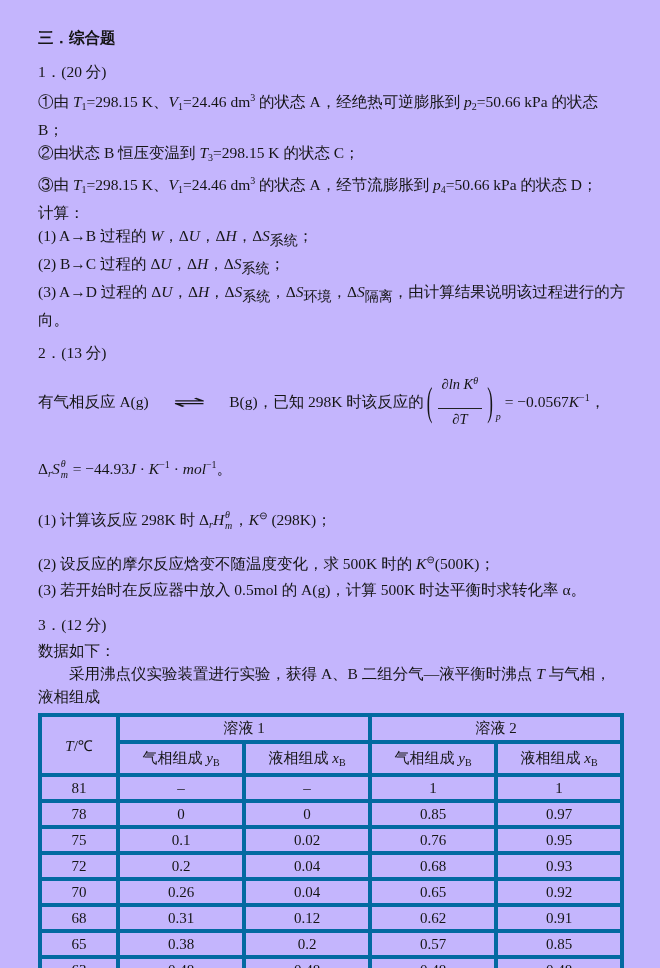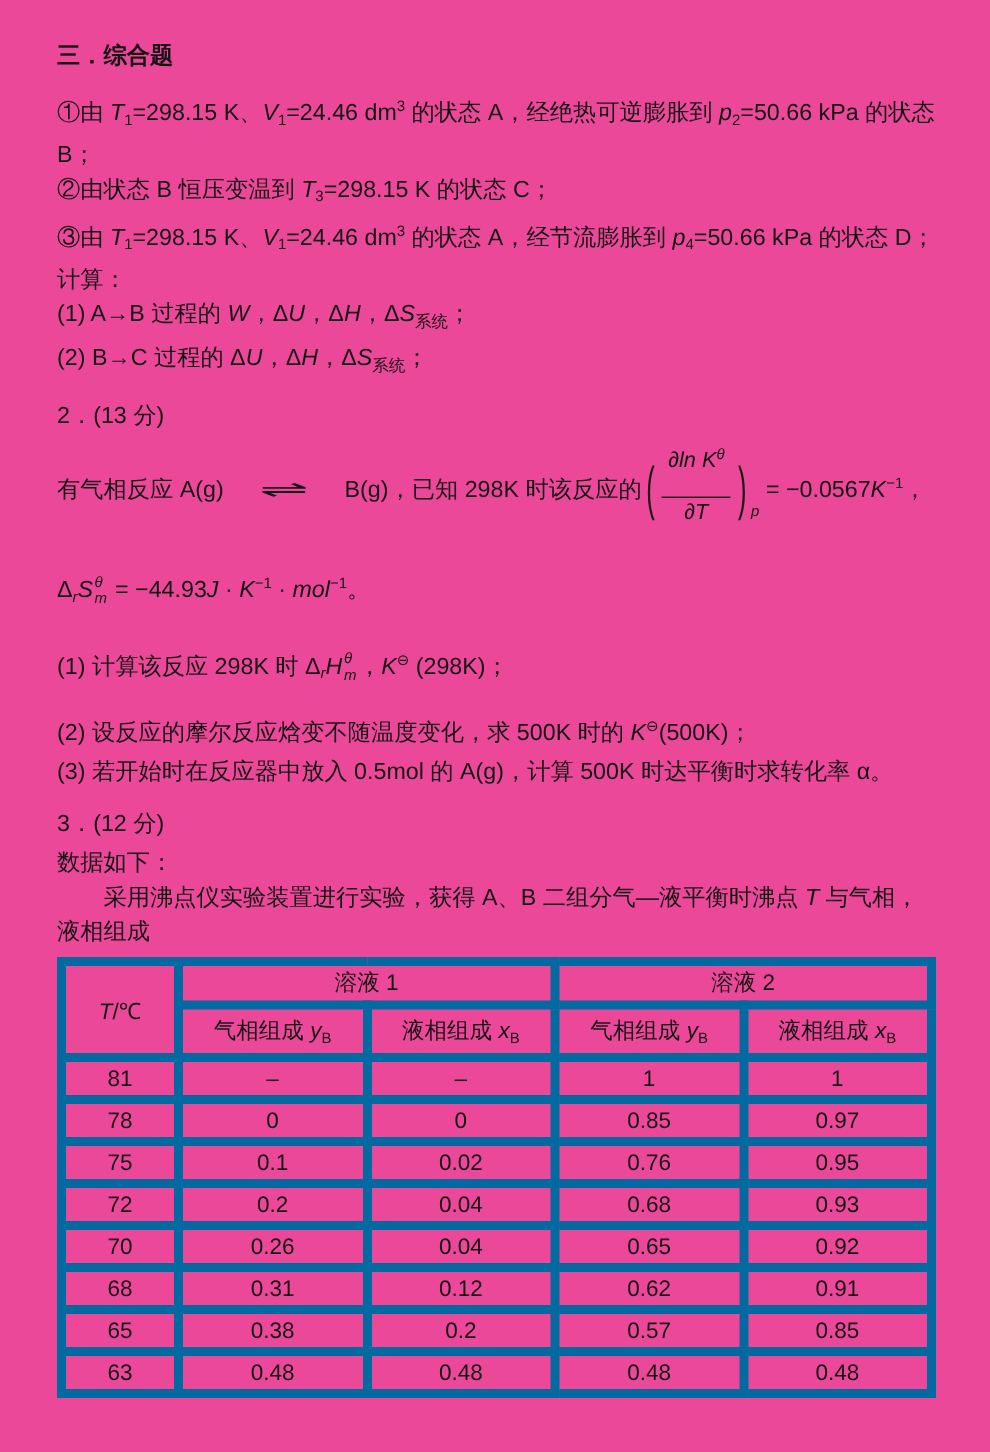--- a/index.html
+++ b/index.html
@@ -1,66 +1,68 @@
 <!DOCTYPE html>
 <html><head>
 <meta charset="utf-8">
 <style>
   html,body{margin:0;padding:0;background:#e9e9e7;}
   .page{
-    width:660px;height:968px;margin:0 auto;background:#ec4899;
+    width:660px;height:968px;margin:0 auto;background:#c4b5fd;
     box-sizing:border-box;padding:26px 34px 0 38px;overflow:hidden;
-    font-family:Liberation Sans, sans-serif;
+    font-family:Liberation Serif, serif;
     font-size:15.5px;color:#151515;
   }
   .line{line-height:23px;}
   .sp-above{margin-top:10px;}
   .sec-title{font-weight:700;line-height:24px;margin-bottom:10px;}
   .q-head{line-height:24px;margin-bottom:2px;}
   
   .sg-i{font-style:italic;}
   .sg-sub{font-size:10px;vertical-align:-3px;}
   .sg-sup{font-size:10px;vertical-align:6px;}
   .sg-isub{font-size:10px;vertical-align:-3px;font-style:italic;}
   .sg-isup{font-size:10px;vertical-align:5px;font-style:italic;}
-  .sg-subcjk{font-size:11px;vertical-align:-4px;}
+  .sg-subcjk{font-size:14px;vertical-align:-4px;}
   .sg-equil{display:inline-block;transform:scaleX(2.6);margin:0 34px;font-size:15px;}
   .sg-bigp{display:inline-block;transform:scaleY(2.3);font-size:17px;vertical-align:middle;font-weight:300;margin:0 3px;}
   .sg-lowsub{font-size:10px;font-style:italic;vertical-align:-13px;}
   .frac{display:inline-block;vertical-align:middle;text-align:center;font-size:14.5px;line-height:1.25;margin:0 2px;position:relative;top:-2px;}
   .fnum{display:block;border-bottom:1.3px solid #222;padding:0 4px 15px;}
   .fden{display:block;padding-top:1px;}
   .stack{display:inline-block;vertical-align:-4px;font-size:10px;line-height:1.1;text-align:left;font-style:italic;margin:0 1px;}
   .st-top,.st-bot{display:block;}
   .formula-line{margin:8px 0 10px 0;line-height:50px;}
   .entropy-line{margin:2px 0 16px 0;line-height:26px;}
   .q2-item{line-height:26px;}
   .q2-gap{margin-bottom:9px;}
   .indent{text-indent:2em;}
   
   table.vle{border-collapse:collapse;table-layout:fixed;width:586px;margin:5px 0 9px 0;}
-  table.vle th,table.vle td{border:6px solid #0369a1;text-align:center;font-weight:400;padding:0;font-size:15px;color:#151515;}
+  table.vle th,table.vle td{border:4px solid #0369a1;text-align:center;font-weight:400;padding:0;font-size:15px;color:#151515;}
   table.vle .grp{height:23px;}
   table.vle .subh{height:29px;margin-top:26px;}
   table.vle td{height:22px;margin-top:28px;}
   col.c0{width:78px;}
 </style>
 </head>
 <body>
 
 <div class="page">
 
   <div class="sec-title">三．综合题</div>
 
+  <div class="q-head">1．(20 分)</div>
   <div class="line"><span>①由 </span><span class="sg-i">T</span><span class="sg-sub">1</span><span>=298.15 K、</span><span class="sg-i">V</span><span class="sg-sub">1</span><span>=24.46 dm</span><span class="sg-sup">3</span><span> 的状态 A，经绝热可逆膨胀到 </span><span class="sg-i">p</span><span class="sg-sub">2</span><span>=50.66 kPa 的状态 B；</span></div>
   <div class="line"><span>②由状态 B 恒压变温到 </span><span class="sg-i">T</span><span class="sg-sub">3</span><span>=298.15 K 的状态 C；</span></div>
   <div class="line"><span>③由 </span><span class="sg-i">T</span><span class="sg-sub">1</span><span>=298.15 K、</span><span class="sg-i">V</span><span class="sg-sub">1</span><span>=24.46 dm</span><span class="sg-sup">3</span><span> 的状态 A，经节流膨胀到 </span><span class="sg-i">p</span><span class="sg-sub">4</span><span>=50.66 kPa 的状态 D；</span></div>
   <div class="line"><span>计算：</span></div>
   <div class="line"><span>(1) A→B 过程的 </span><span class="sg-i">W</span><span>，Δ</span><span class="sg-i">U</span><span>，Δ</span><span class="sg-i">H</span><span>，Δ</span><span class="sg-i">S</span><span class="sg-subcjk">系统</span><span>；</span></div>
   <div class="line"><span>(2) B→C 过程的 Δ</span><span class="sg-i">U</span><span>，Δ</span><span class="sg-i">H</span><span>，Δ</span><span class="sg-i">S</span><span class="sg-subcjk">系统</span><span>；</span></div>
+  <div class="line"><span>(3) A→D 过程的 Δ</span><span class="sg-i">U</span><span>，Δ</span><span class="sg-i">H</span><span>，Δ</span><span class="sg-i">S</span><span class="sg-subcjk">系统</span><span>，Δ</span><span class="sg-i">S</span><span class="sg-subcjk">环境</span><span>，Δ</span><span class="sg-i">S</span><span class="sg-subcjk">隔离</span><span>，由计算结果说明该过程进行的方向。</span></div>
 
   <div class="q-head sp-above">2．(13 分)</div>
   <div class="formula-line"><span>有气相反应 A(g)</span><span class="sg-equil">⇌</span><span>B(g)，已知 298K 时该反应的</span><span class="sg-bigp">(</span><span class="frac"><span class="fnum"><span class="sg-i">∂ln </span><span class="sg-i">K</span><span class="sg-isup">θ</span></span><span class="fden"><span class="sg-i">∂T</span></span></span><span class="sg-bigp">)</span><span class="sg-lowsub">p</span><span> = −0.0567</span><span class="sg-i">K</span><span class="sg-sup">−1</span><span>，</span></div>
   <div class="entropy-line"><span>Δ</span><span class="sg-isub">r</span><span class="sg-i">S</span><span class="stack"><span class="st-top">θ</span><span class="st-bot">m</span></span><span> = −44.93</span><span class="sg-i">J</span><span> · </span><span class="sg-i">K</span><span class="sg-sup">−1</span><span> · </span><span class="sg-i">mol</span><span class="sg-sup">−1</span><span>。</span></div>
   <div class="line q2-item q2-gap"><span>(1) 计算该反应 298K 时 Δ</span><span class="sg-isub">r</span><span class="sg-i">H</span><span class="stack"><span class="st-top">θ</span><span class="st-bot">m</span></span><span>，</span><span class="sg-i">K</span><span class="sg-sup">⊖</span><span> (298K)；</span></div>
   <div class="line q2-item"><span>(2) 设反应的摩尔反应焓变不随温度变化，求 500K 时的 </span><span class="sg-i">K</span><span class="sg-sup">⊖</span><span>(500K)；</span></div>
   <div class="line q2-item"><span>(3) 若开始时在反应器中放入 0.5mol 的 A(g)，计算 500K 时达平衡时求转化率 α。</span></div>
 
   <div class="q-head sp-above">3．(12 分)</div>
   <div class="line"><span>数据如下：</span></div>

